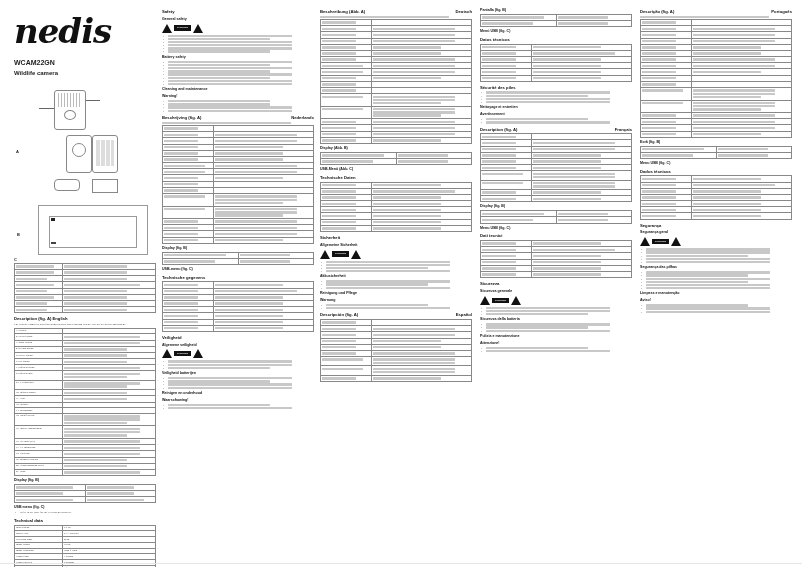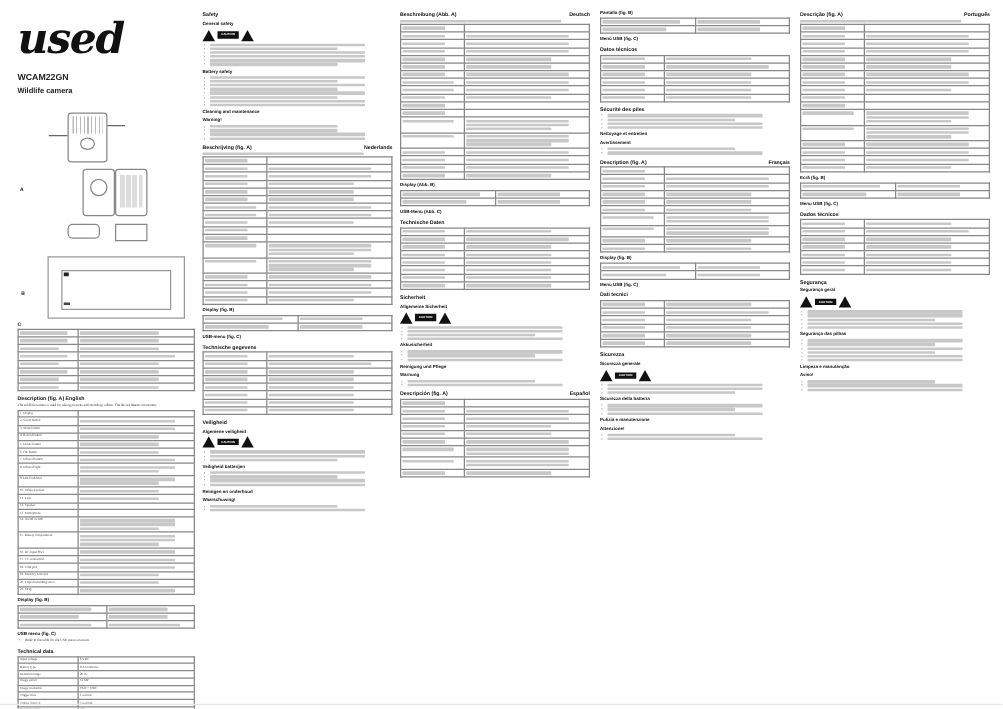--- a/index.html
+++ b/index.html
@@ -33,21 +33,21 @@
   .caution { background: #111; color: #fff; font-size: 2.4px; padding: 1px 3px; font-family: "Liberation Sans", sans-serif; font-weight: bold; }
   .line { height: 2.4px; background: #c8c8c8; margin: 0.8px 0; border-radius: 0.5px; }
   .line.s { width: 70%; }
   .line.m { width: 85%; }
   .bottom-rule { position: absolute; left: 0; right: 0; bottom: 3px; height: 1px; background: #e6e6e6; }
 </style>
 </head>
 <body>
 
 <div class="col c1">
-  <div class="logo">used</div>
+  <div class="logo">nedis</div>
   <div class="model">WCAM22GN</div>
   <div class="subtitle">Wildlife camera</div>
 
   <div style="position:relative;height:45px;margin-top:12px;">
     <div style="position:absolute;left:40px;top:0;width:32px;height:40px;border:0.8px solid #888;border-radius:3px;"></div>
     <div style="position:absolute;left:44px;top:3px;width:24px;height:14px;background:repeating-linear-gradient(90deg,#bbb 0 1px,#fff 1px 3px);"></div>
     <div style="position:absolute;left:50px;top:20px;width:12px;height:10px;border:0.6px solid #888;border-radius:50%;"></div>
     <div style="position:absolute;left:72px;top:10px;width:14px;height:0.5px;background:#666;"></div>
     <div style="position:absolute;left:25px;top:18px;width:15px;height:0.5px;background:#666;"></div>
   </div>

